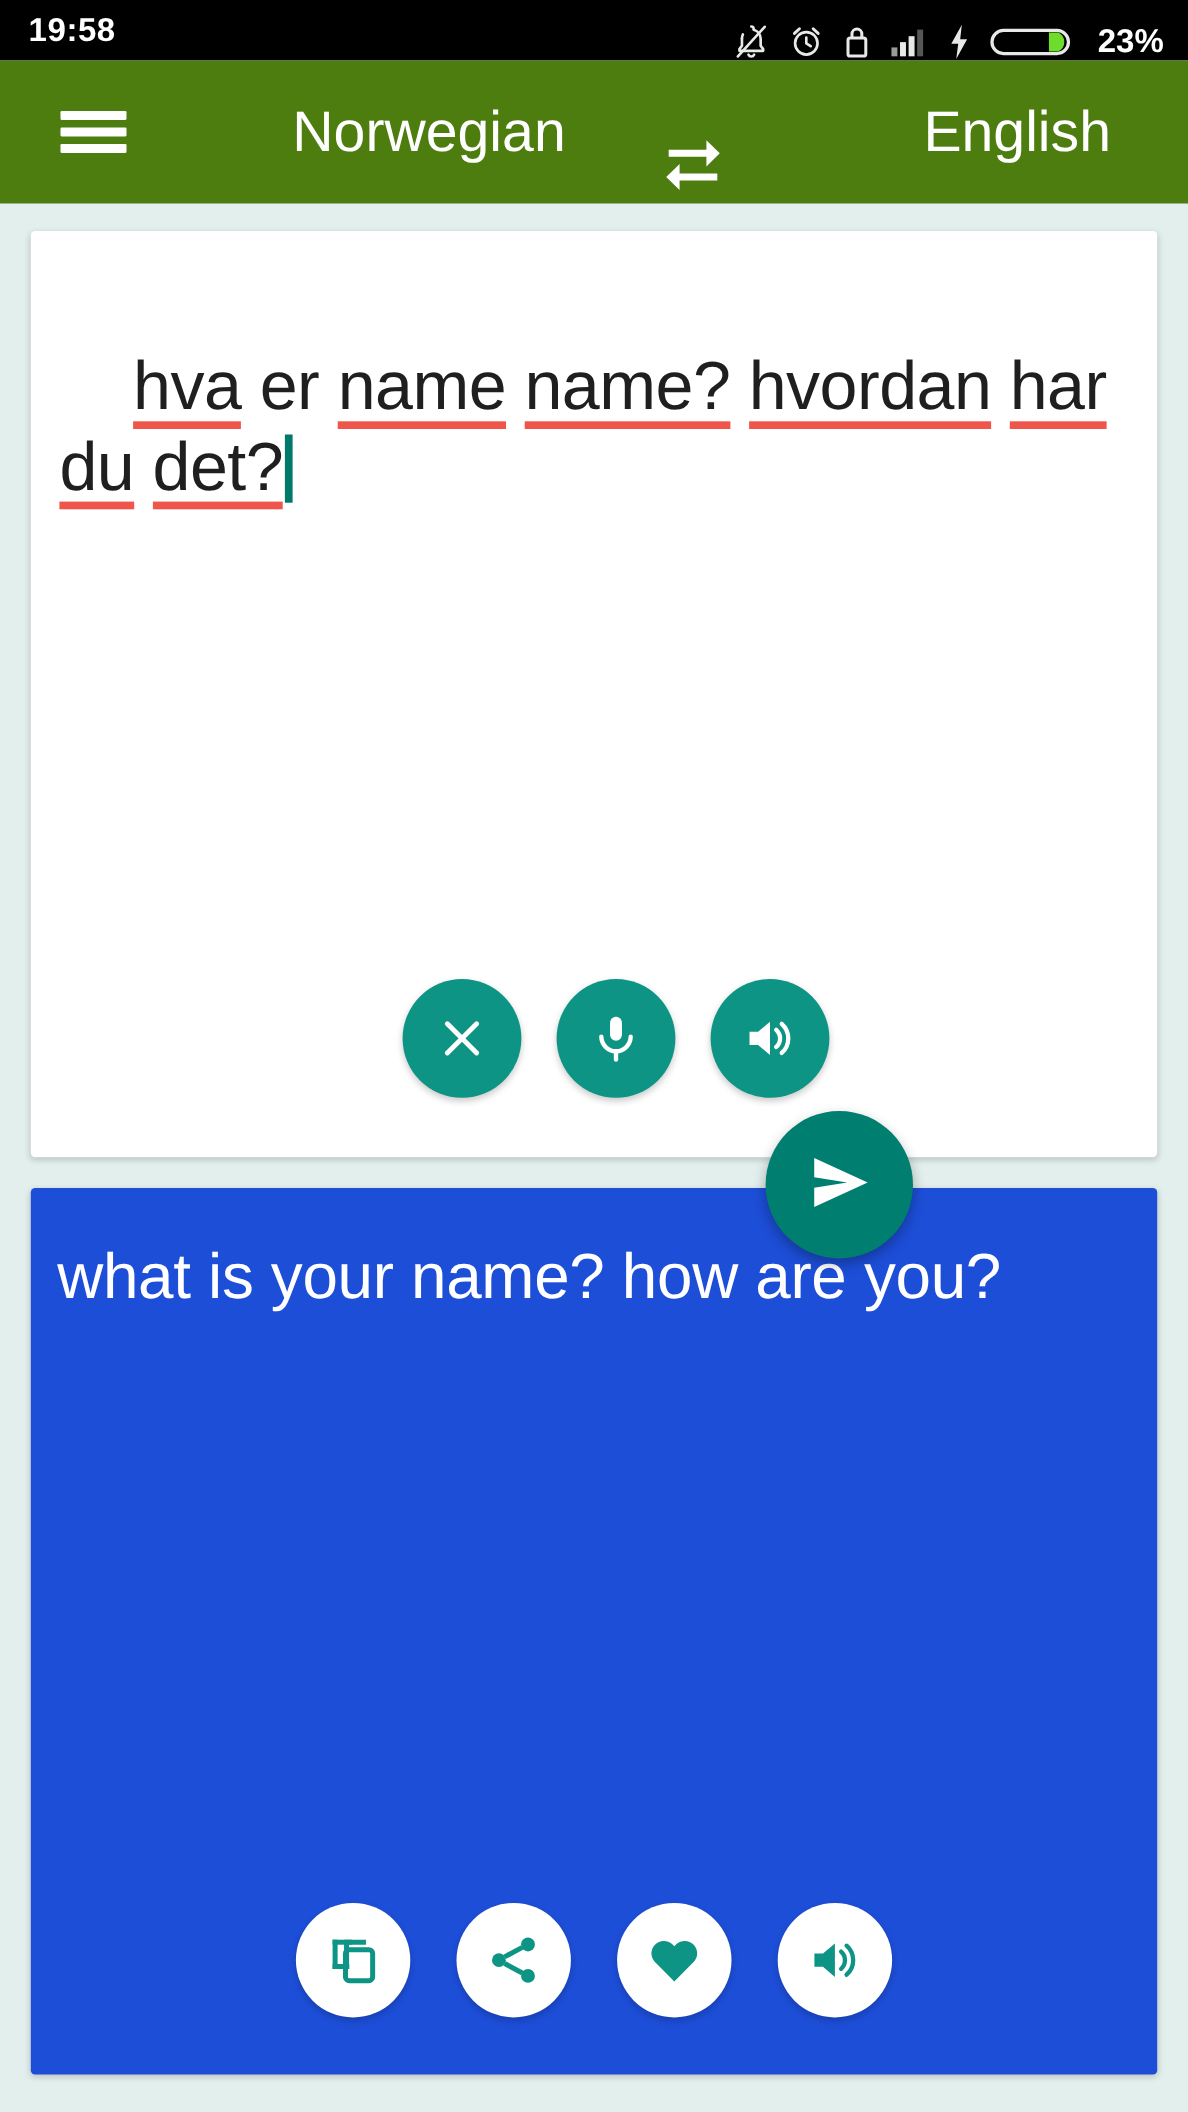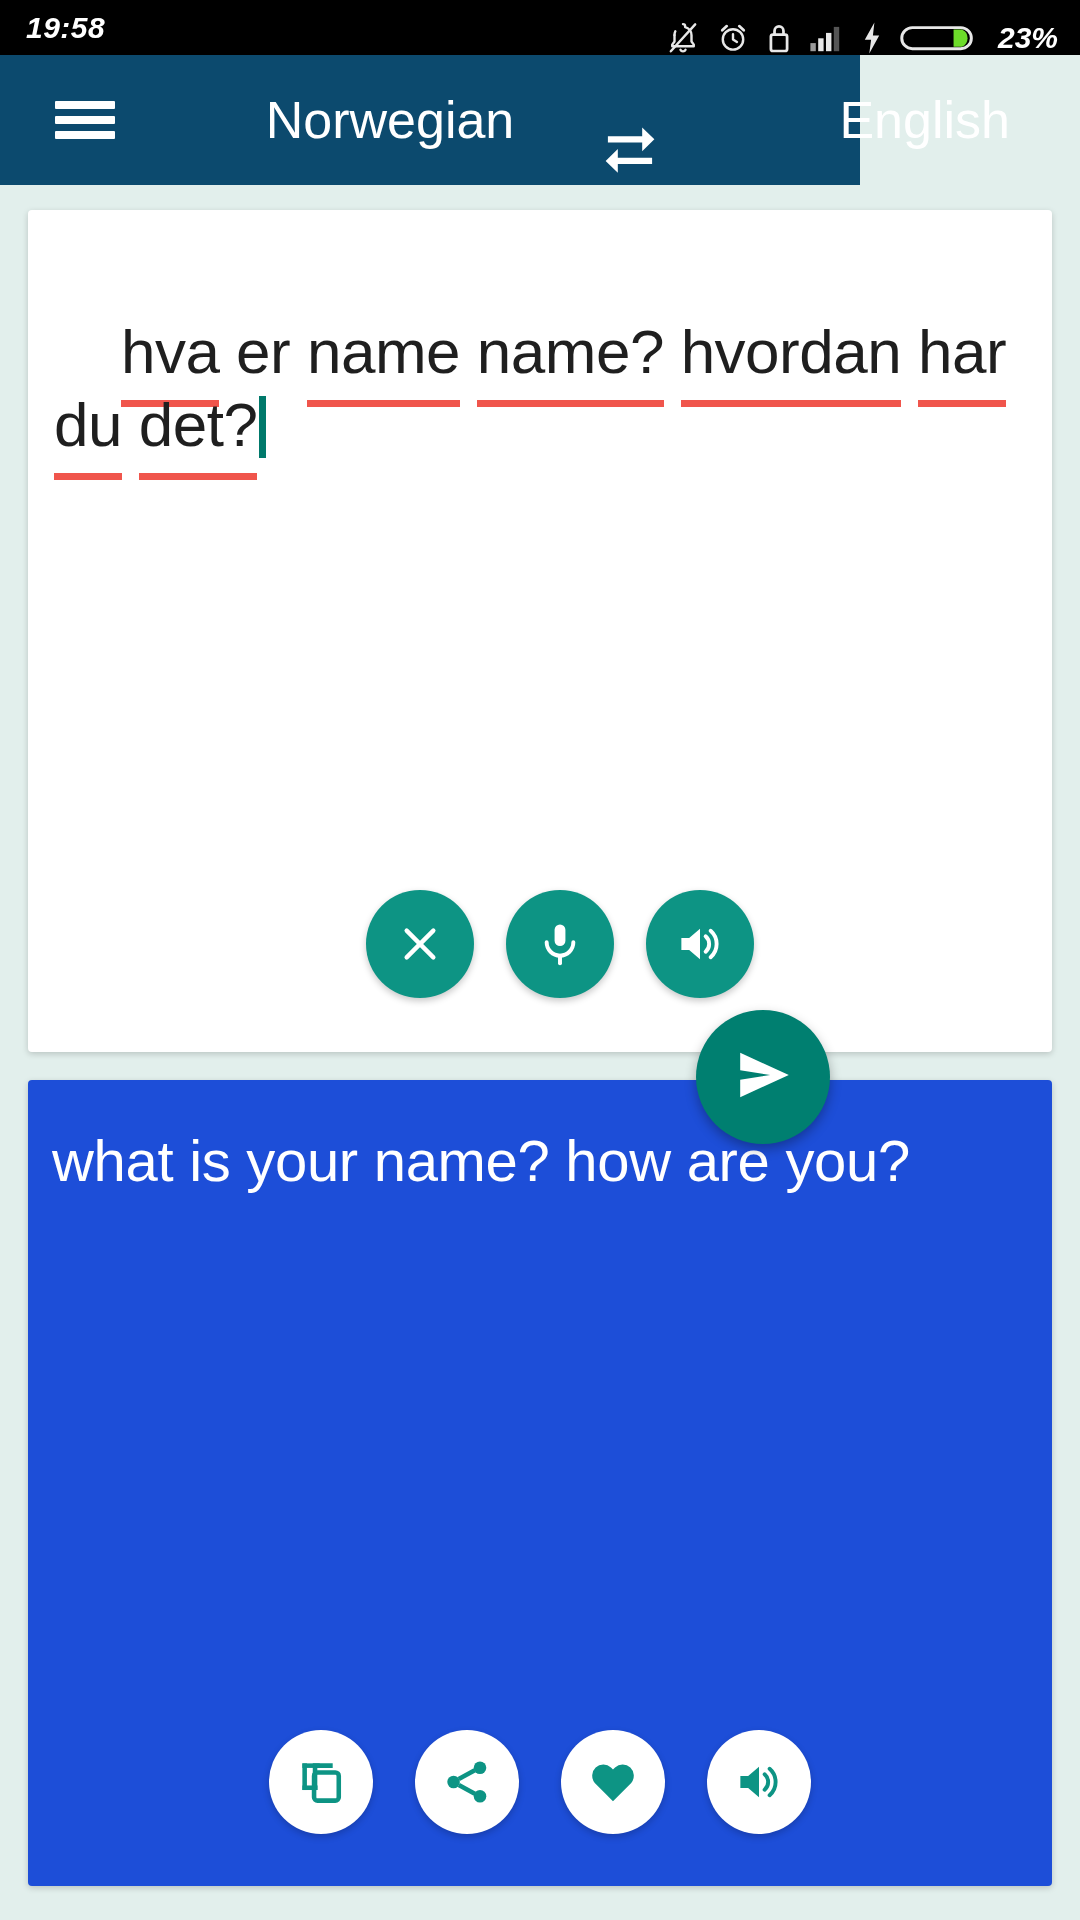--- a/index.html
+++ b/index.html
@@ -19,21 +19,20 @@
   .status-bar {
     position: absolute;
     top: 0; left: 0;
     width: 1080px;
     height: 55px;
     background: #000000;
     display: flex;
     align-items: center;
     box-sizing: border-box;
     padding: 0 22px 0 26px;
-    font-style: italic;
   }
   .status-time {
     color: #ffffff;
     font-size: 30px;
     font-weight: bold;
     letter-spacing: 0.5px;
     line-height: 1;
   }
   .status-spacer { flex: 1; }
   .status-icons {
@@ -48,23 +47,23 @@
     font-size: 30px;
     font-weight: bold;
     margin-left: 8px;
     line-height: 1;
   }
 
   
   .app-bar {
     position: absolute;
     top: 55px; left: 0;
-    width: 860px;
+    width: 1080px;
     height: 130px;
-    background: #0c4a6e;
+    background: #4d7c0f;
     display: flex;
     align-items: center;
   }
   .hamburger {
     width: 60px;
     margin-left: 55px;
     display: flex;
     flex-direction: column;
     justify-content: space-between;
     height: 38px;
@@ -131,21 +130,21 @@
     line-height: 1.18;
     letter-spacing: -0.5px;
     white-space: pre-wrap;
     word-break: break-word;
   }
   .misspell {
     background-image: linear-gradient(to right, #f0554c 0%, #f0554c 100%);
     background-repeat: repeat-x;
     background-size: 100% 7px;
     background-position: 0 100%;
-    padding-bottom: 21px;
+    padding-bottom: 4px;
   }
   .caret {
     display: inline-block;
     width: 7px;
     height: 62px;
     background: #00796b;
     vertical-align: -12px;
     margin-left: 2px;
   }
 

